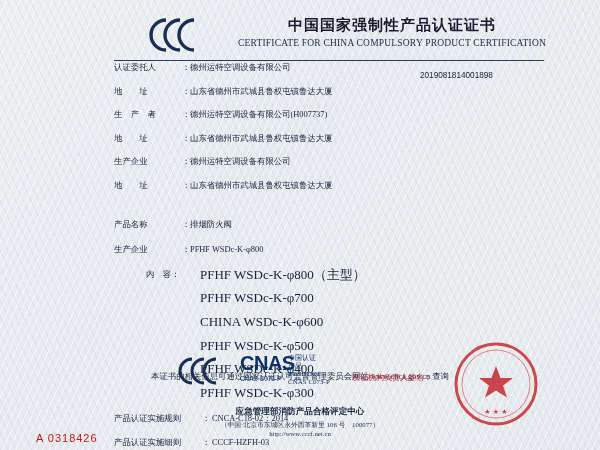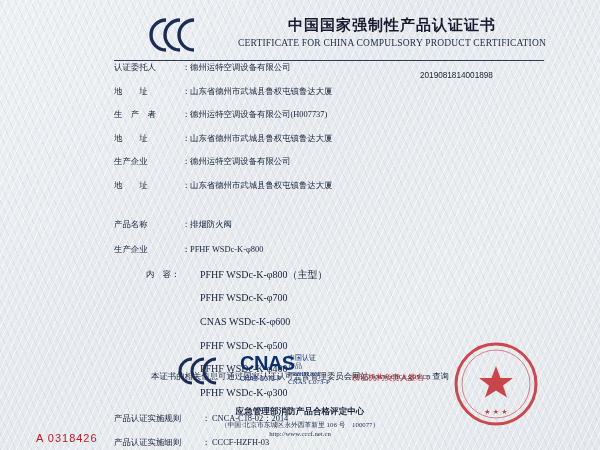--- a/index.html
+++ b/index.html
@@ -55,21 +55,21 @@
     position:absolute;left:92px;width:66px;display:inline-block;
     letter-spacing:0px;
   }
   .colon{position:absolute;left:160px;}
   .val{position:absolute;left:168px;}
   .cert-no{
     position:absolute;left:398px;top:8px;font-size:8.2px;color:#16203a;
     font-family:"Liberation Sans", sans-serif;
   }
 
-  .model{position:absolute;left:178px;font-size:10px;}
+  .model{position:absolute;left:178px;font-size:13px;}
   .center-line{
     position:absolute;left:0;width:556px;text-align:center;font-size:8.4px;color:#16203a;
   }
 
   
   .ccc-small{position:absolute;left:150px;top:348px;width:56px;height:34px;}
   .cnas{position:absolute;left:218px;top:346px;width:86px;height:38px;}
   .cnas .c-txt{font-family:"Liberation Sans", sans-serif;font-weight:bold;font-size:20px;color:#0b2f6b;letter-spacing:-.5px;}
   .cnas .c-sub{font-size:6.4px;color:#12306b;font-family:"Liberation Sans", sans-serif;}
   .cnas-mark{position:absolute;left:266px;top:348px;font-size:7px;color:#12306b;line-height:8px;text-align:left;}
@@ -171,21 +171,21 @@
       </div>
 
       <div class="row" style="top:99px;">
         <span class="lab" style="left:110px;width:60px;margin-left:14px;">内　容：</span>
         <span class="model">PFHF WSDc-K-φ800（主型）</span>
       </div>
       <div class="row" style="top:111px;">
         <span class="model">PFHF WSDc-K-φ700</span>
       </div>
       <div class="row" style="top:123px;">
-        <span class="model">CNAS WSDc-K-φ600</span>
+        <span class="model">CHINA WSDc-K-φ600</span>
       </div>
       <div class="row" style="top:135px;">
         <span class="model">PFHF WSDc-K-φ500</span>
       </div>
       <div class="row" style="top:147px;">
         <span class="model">PFHF WSDc-K-φ400</span>
       </div>
       <div class="row" style="top:159px;">
         <span class="model">PFHF WSDc-K-φ300</span>
       </div>

